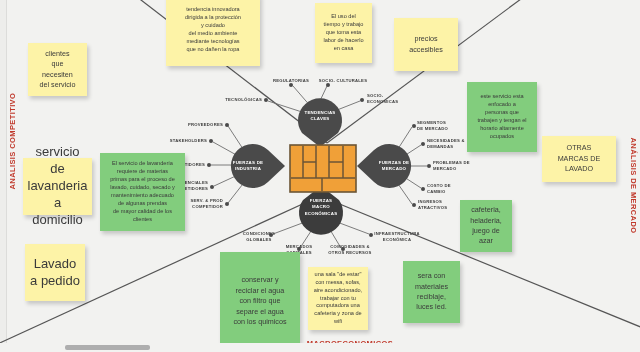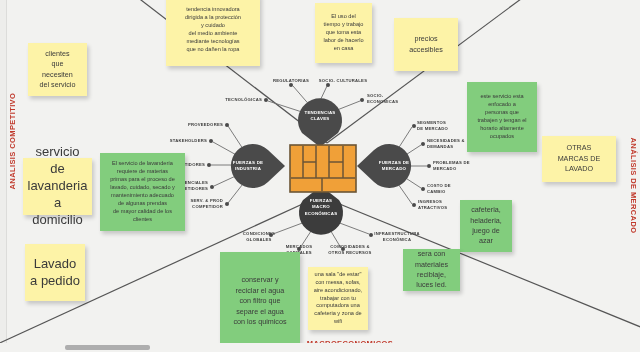--- a/index.html
+++ b/index.html
@@ -309,21 +309,21 @@
 
   <div class="note yellow mid" style="left:542px;top:136px;width:74px;height:46px;">OTRAS
 MARCAS DE
 LAVADO</div>
 
   <div class="note green mid" style="left:460px;top:200px;width:52px;height:52px;text-align:center;">cafeteria,
 heladeria,
 juego de
 azar</div>
 
-  <div class="note green mid" style="left:403px;top:249px;width:57px;height:42px;">sera con
+  <div class="note green mid" style="left:403px;top:261px;width:57px;height:62px;">sera con
 materiales
 reciblaje,
 luces led.</div>
 
   <div class="axis-label" id="axis-left">ANALISIS COMPETITIVO</div>
   <div class="axis-label" id="axis-right">ANÁLISIS DE MERCADO</div>
   <div class="axis-label" id="axis-bottom">MACROECONOMICOS</div>
 
   <div id="hscroll">
     <div id="hscroll-thumb"></div>

